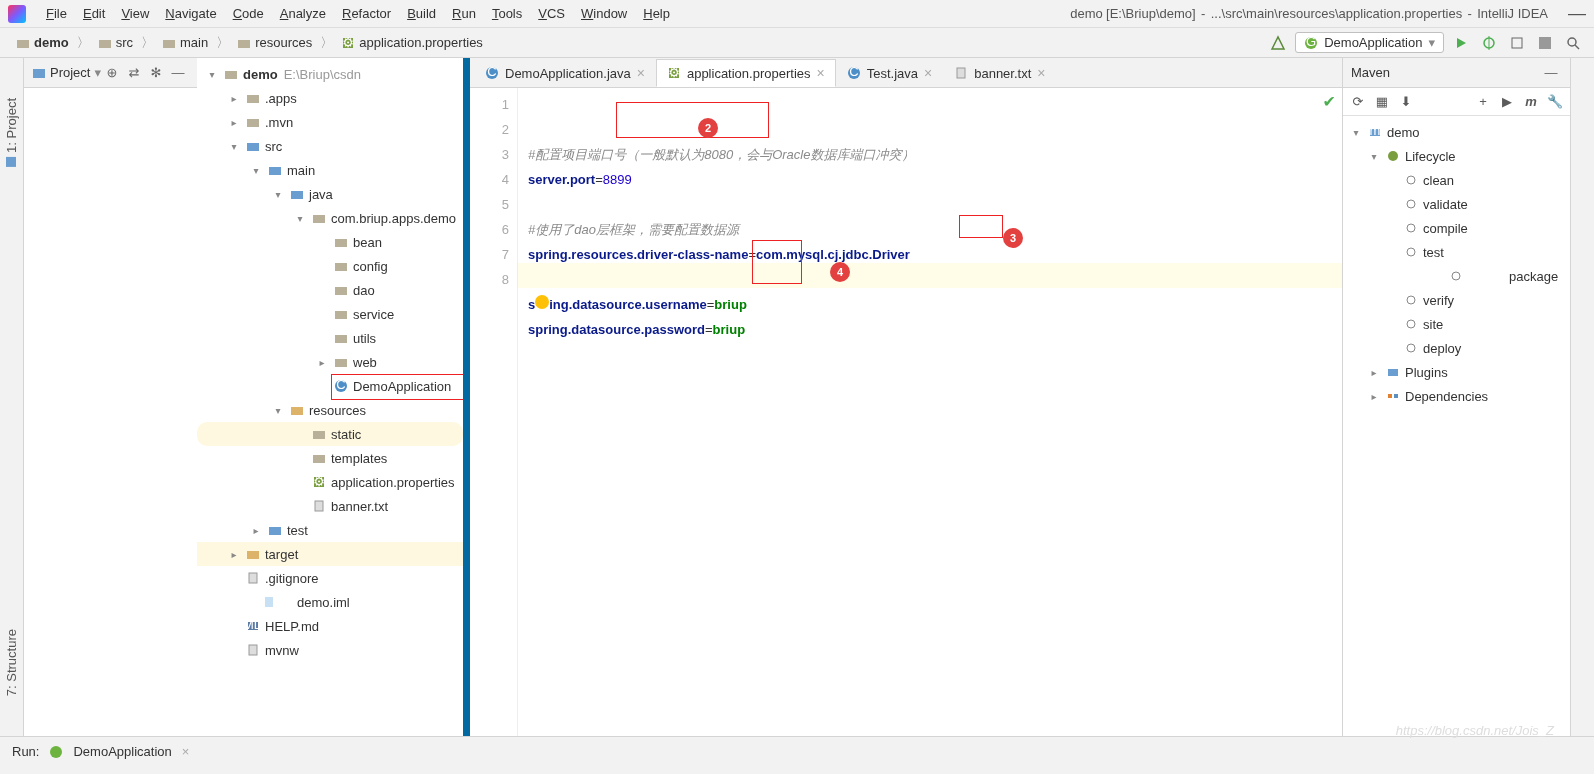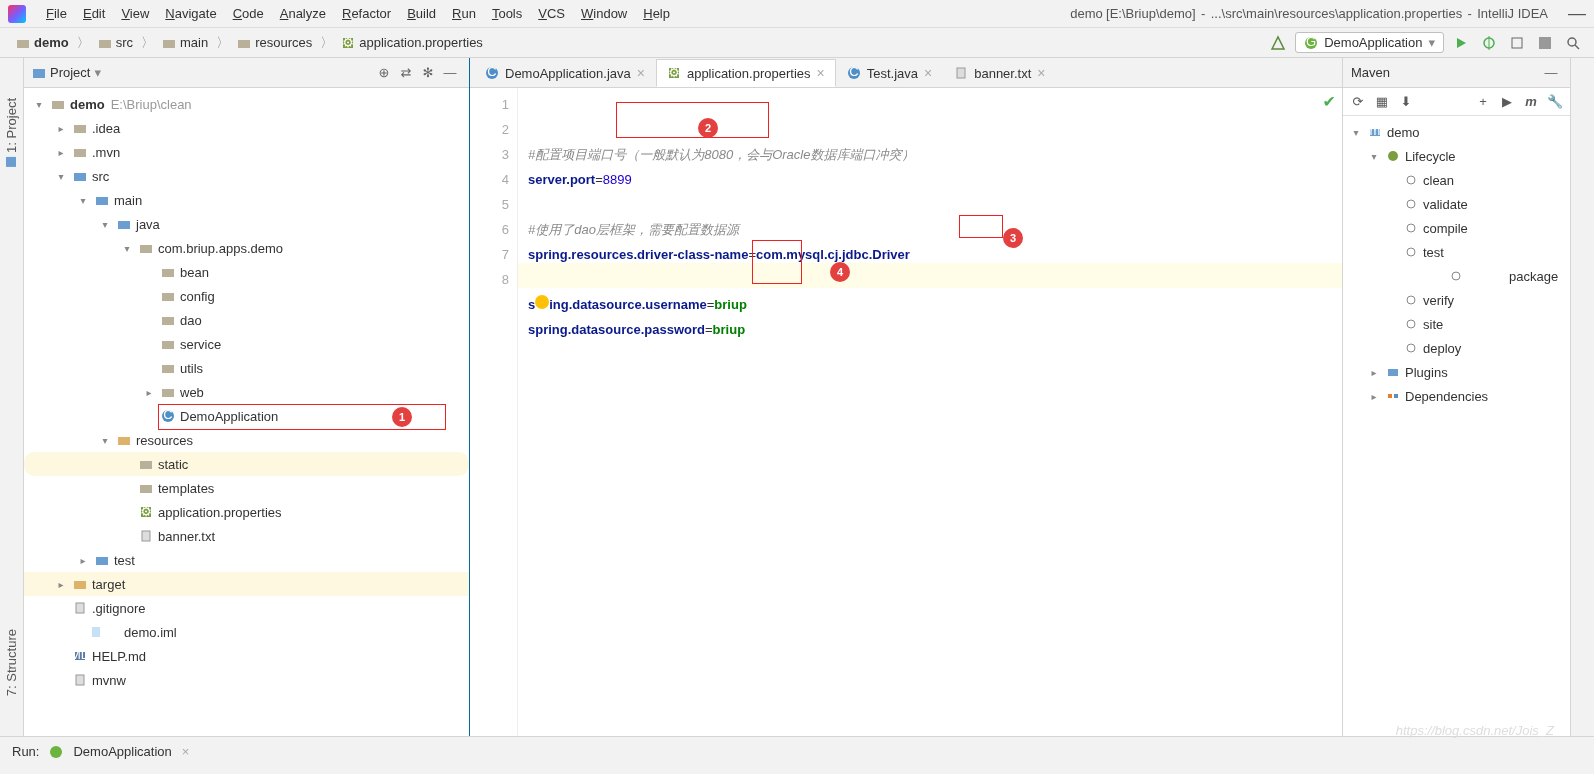--- a/index.html
+++ b/index.html
@@ -15,21 +15,21 @@
 .crumb{display:flex;align-items:center;gap:4px;padding:0 6px;color:#333;}
 .crumb svg{width:14px;height:14px;}
 .chev{color:#888;margin:0 2px;}
 .nav-spacer{flex:1;}
 .nav-right{display:flex;align-items:center;gap:6px;}
 .run-combo{border:1px solid #c0c0c0;background:#fff;border-radius:3px;padding:2px 8px;display:flex;align-items:center;gap:6px;}
 .ic-btn{width:22px;height:22px;display:flex;align-items:center;justify-content:center;color:#5b5b5b;cursor:pointer;}
 .main{display:flex;height:678px;}
 .leftgutter{width:24px;background:#f2f2f2;border-right:1px solid #d4d4d4;display:flex;flex-direction:column;align-items:center;padding-top:40px;gap:60px;}
 .vlabel{writing-mode:vertical-rl;transform:rotate(180deg);color:#555;font-size:11px;display:flex;align-items:center;gap:4px;}
-.project-panel{width:446px;background:#fff;border-right:1px solid #0369a1;display:flex;flex-direction:column;justify-content:center;}
+.project-panel{width:446px;background:#fff;border-right:7px solid #0369a1;display:flex;flex-direction:row;justify-content:center;}
 .panel-hdr{height:30px;background:#f2f2f2;border-bottom:1px solid #d4d4d4;display:flex;align-items:center;padding:0 8px;}
 .panel-hdr .pt{display:flex;align-items:center;gap:4px;font-weight:400;}
 .panel-hdr .spacer{flex:1;}
 .panel-hdr .ic-btn{color:#666;}
 .tree{flex:1;overflow:auto;padding:4px 0;}
 .trow{height:24px;display:flex;align-items:center;padding-left:8px;cursor:pointer;}
 .trow.sel{background:#FFF8E1;}
 .trow .arr{width:14px;text-align:center;color:#888;font-size:10px;}
 .trow .ic{width:16px;height:16px;margin:0 4px;display:flex;align-items:center;justify-content:center;}
 .trow .lbl{white-space:nowrap;}
@@ -210,30 +210,30 @@
     </div>
     <div class="tree" id="tree" style="position:relative;">
         <div class="trow" style="padding-left: 8px;">
           <span class="arr">▾</span>
           <span class="ic">
             <svg width="14" height="14">
               <rect x="1" y="4" width="12" height="8" class="fold"></rect>
             </svg>
           </span>
           <span class="lbl" style="font-weight:bold">demo</span>
-          <span class="path">E:\Briup\clean</span>
+          <span class="path">E:\Briup\csdn</span>
         </div>
         <div class="trow" style="padding-left: 30px;">
           <span class="arr">▸</span>
           <span class="ic">
             <svg width="14" height="14">
               <rect x="1" y="4" width="12" height="8" class="fold"></rect>
             </svg>
           </span>
-          <span class="lbl">.idea</span>
+          <span class="lbl">.apps</span>
         </div>
         <div class="trow" style="padding-left: 30px;">
           <span class="arr">▸</span>
           <span class="ic">
             <svg width="14" height="14">
               <rect x="1" y="4" width="12" height="8" class="fold"></rect>
             </svg>
           </span>
           <span class="lbl">.mvn</span>
         </div>

